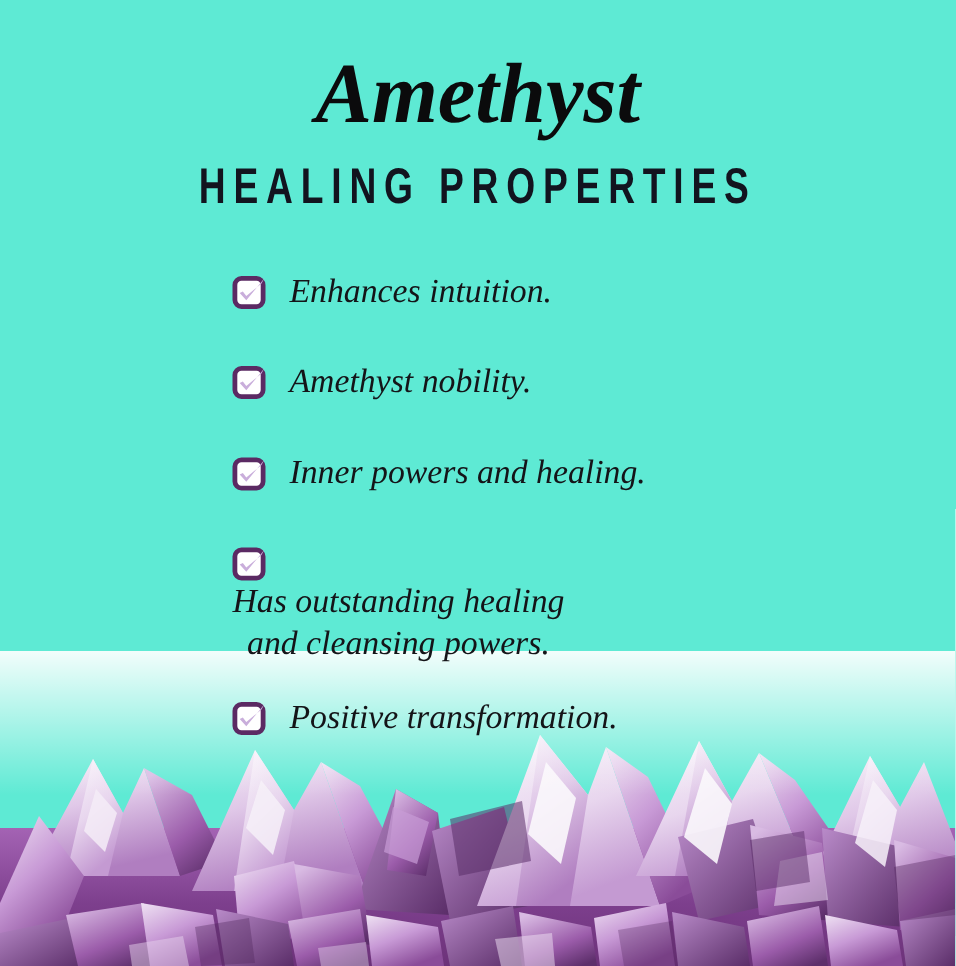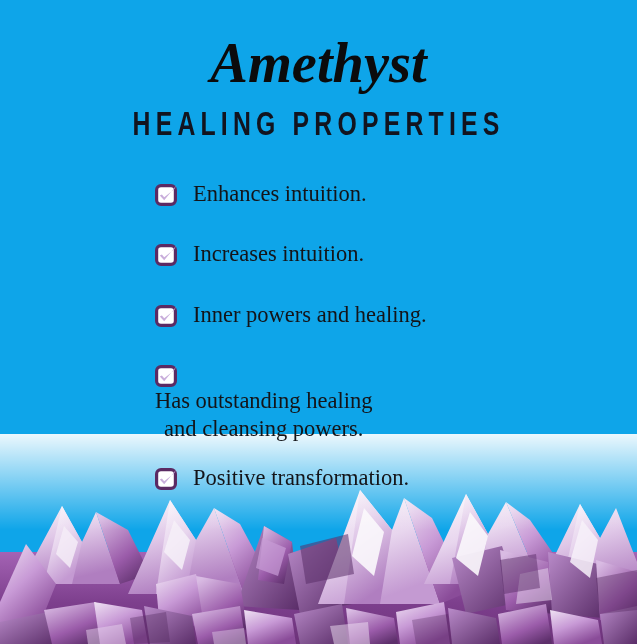--- a/index.html
+++ b/index.html
@@ -4,21 +4,21 @@
 <style>
   html, body {
     margin: 0;
     padding: 0;
     background: #ffffff;
   }
   #poster {
     position: relative;
     width: 637px;
     height: 644px;
-    background: #0ea5e9;
+    background: #5eead4;
     overflow: hidden;
     font-family: "Liberation Serif", "DejaVu Serif", serif;
   }
 
   
   .heading {
     position: absolute;
     top: 34px;
     left: 0;
     width: 637px;
@@ -56,20 +56,21 @@
     position: absolute;
     top: 180px;
     left: 155px;
     width: 420px;
     z-index: 5;
   }
   .list-item {
     display: flex;
     align-items: flex-start;
     margin-bottom: 33px;
+    font-style: italic;
   }
   .list-item.tight { margin-bottom: 22px; flex-direction: column; }
   .list-item:last-child { margin-bottom: 16px; }
 
   .checkbox {
     flex: 0 0 auto;
     position: relative;
     width: 22px;
     height: 22px;
     margin-top: 4px;
@@ -121,21 +122,21 @@
       <span class="item-text left">Enhances intuition.</span>
     </div>
 
     <div class="list-item">
       <span class="checkbox">
         <svg width="22" height="22" viewBox="0 0 22 22">
           <rect x="1.6" y="1.6" width="18.8" height="18.8" rx="4.4" ry="4.4" fill="#ffffff" stroke="#5b2a63" stroke-width="3.2"></rect>
           <path d="M4.8 11.4 L9.2 16.2 L21.5 1.2 L19.2 5.2 L9.2 13.3 L6.9 10.4 Z" fill="#c9aedb"></path>
         </svg>
       </span>
-      <span class="item-text left">Increases intuition.</span>
+      <span class="item-text left">Amethyst nobility.</span>
     </div>
 
     <div class="list-item">
       <span class="checkbox">
         <svg width="22" height="22" viewBox="0 0 22 22">
           <rect x="1.6" y="1.6" width="18.8" height="18.8" rx="4.4" ry="4.4" fill="#ffffff" stroke="#5b2a63" stroke-width="3.2"></rect>
           <path d="M4.8 11.4 L9.2 16.2 L21.5 1.2 L19.2 5.2 L9.2 13.3 L6.9 10.4 Z" fill="#c9aedb"></path>
         </svg>
       </span>
       <span class="item-text left">Inner powers and healing.</span>

